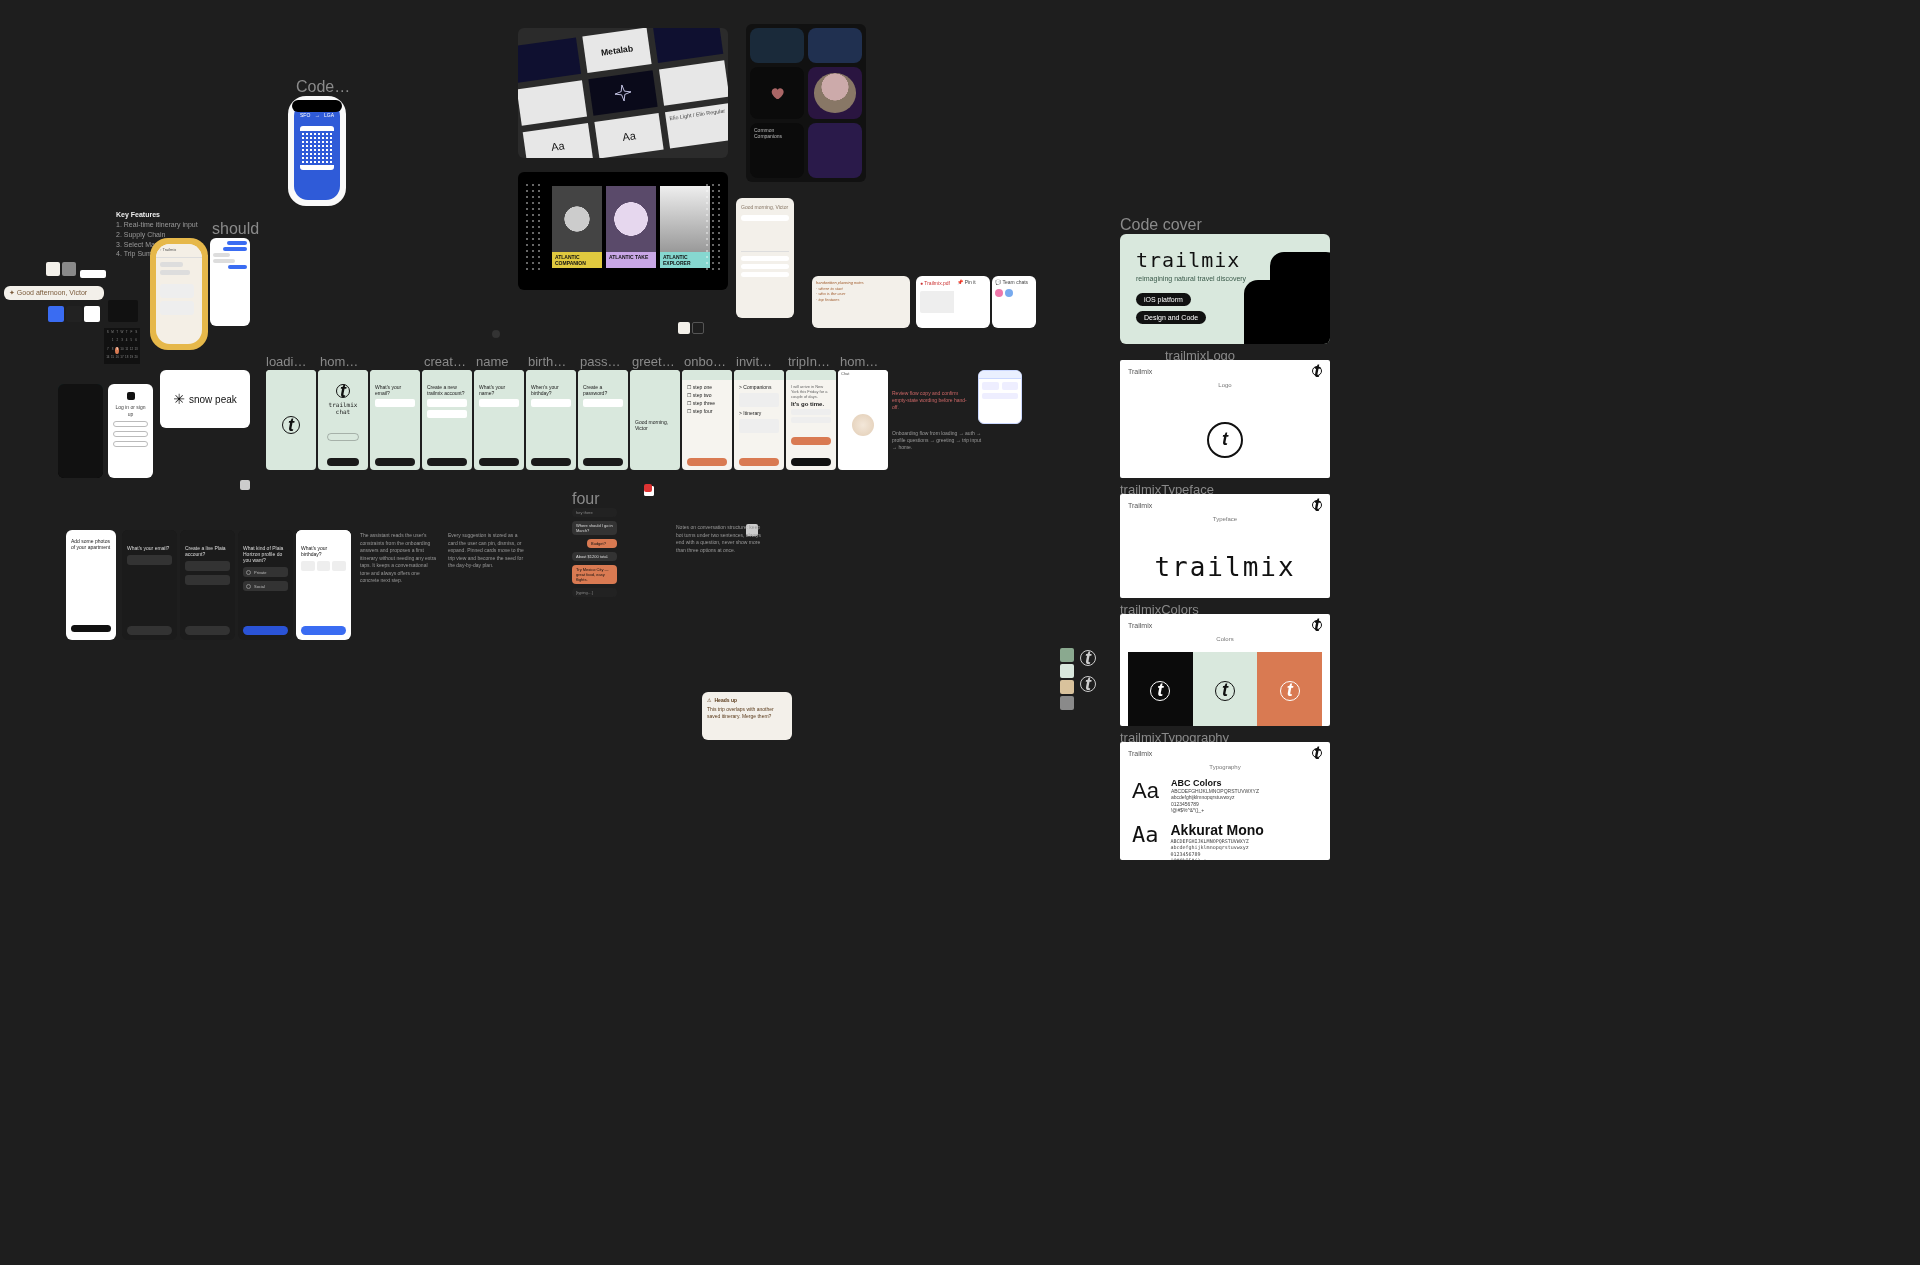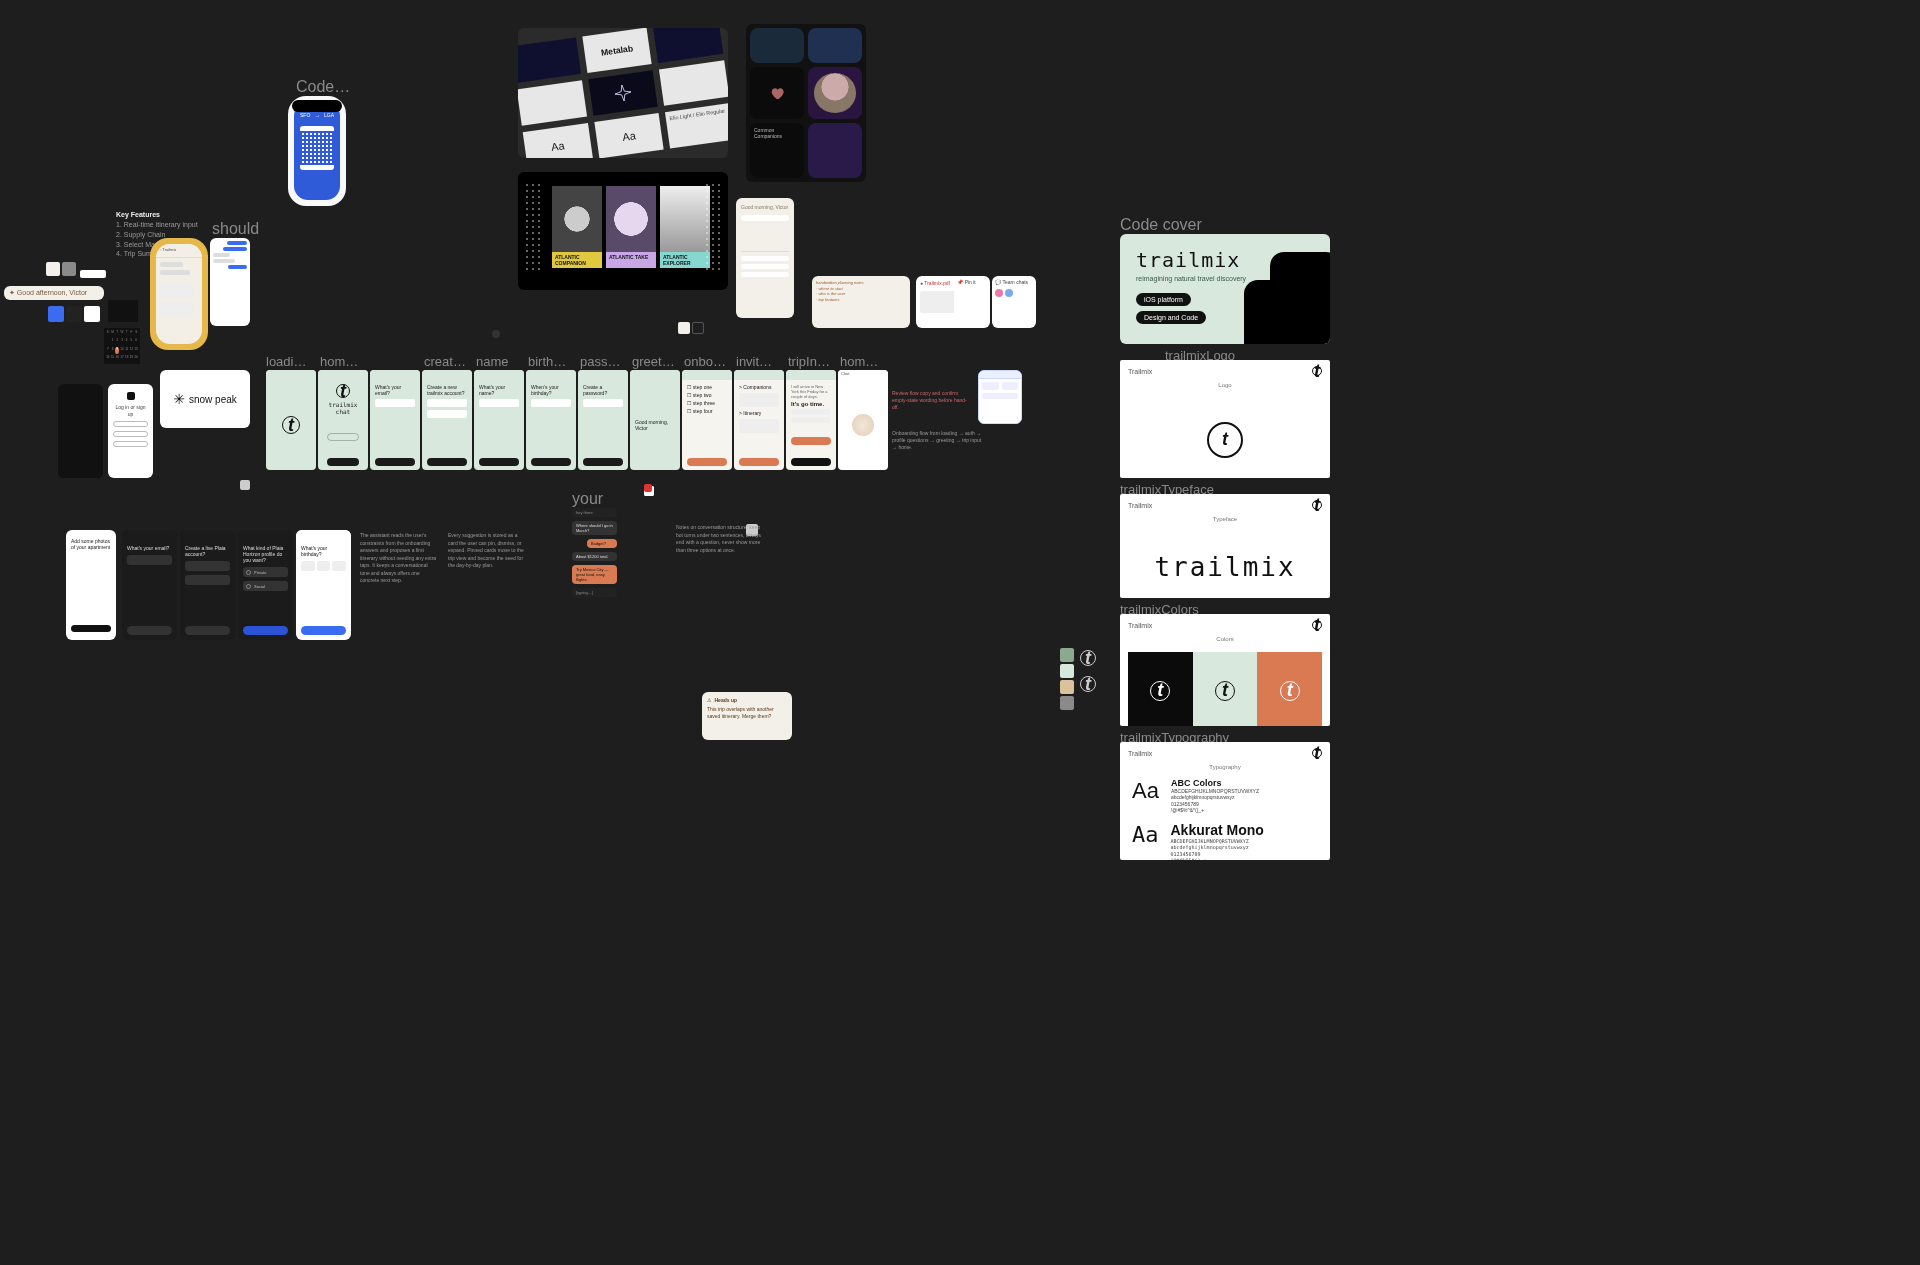--- a/index.html
+++ b/index.html
@@ -426,21 +426,21 @@
     <div style="flex:1;height:8px;background:#eef;border-radius:2px;"></div>
   </div>
   <div style="padding:0 3px;">
         <div style="height:6px;background:#eef;border-radius:2px;"></div>
       </div>
 </div>
 
 <div class="sw" style="left:678px;top:322px;width:12px;height:12px;background:#f3f0ea;"></div>
 <div class="sw" style="left:692px;top:322px;width:12px;height:12px;background:transparent;border:1px solid #555;"></div>
 
-<div class="frame-label big" style="left:572px;top:490px;">your</div>
+<div class="frame-label big" style="left:572px;top:490px;">four</div>
 <div class="chat-col" style="left:572px;top:508px;">
   <div class="bub sys">hey there</div>
   <div class="bub">Where should I go in March?</div>
   <div class="bub me">Budget?</div>
   <div class="bub">About $1200 total.</div>
   <div class="bub me">Try Mexico City — great food, easy flights.</div>
   <div class="bub sys">[typing…]</div>
 </div>
 
 <div class="sw" style="left:644px;top:486px;width:10px;height:10px;background:#fff;"></div>

